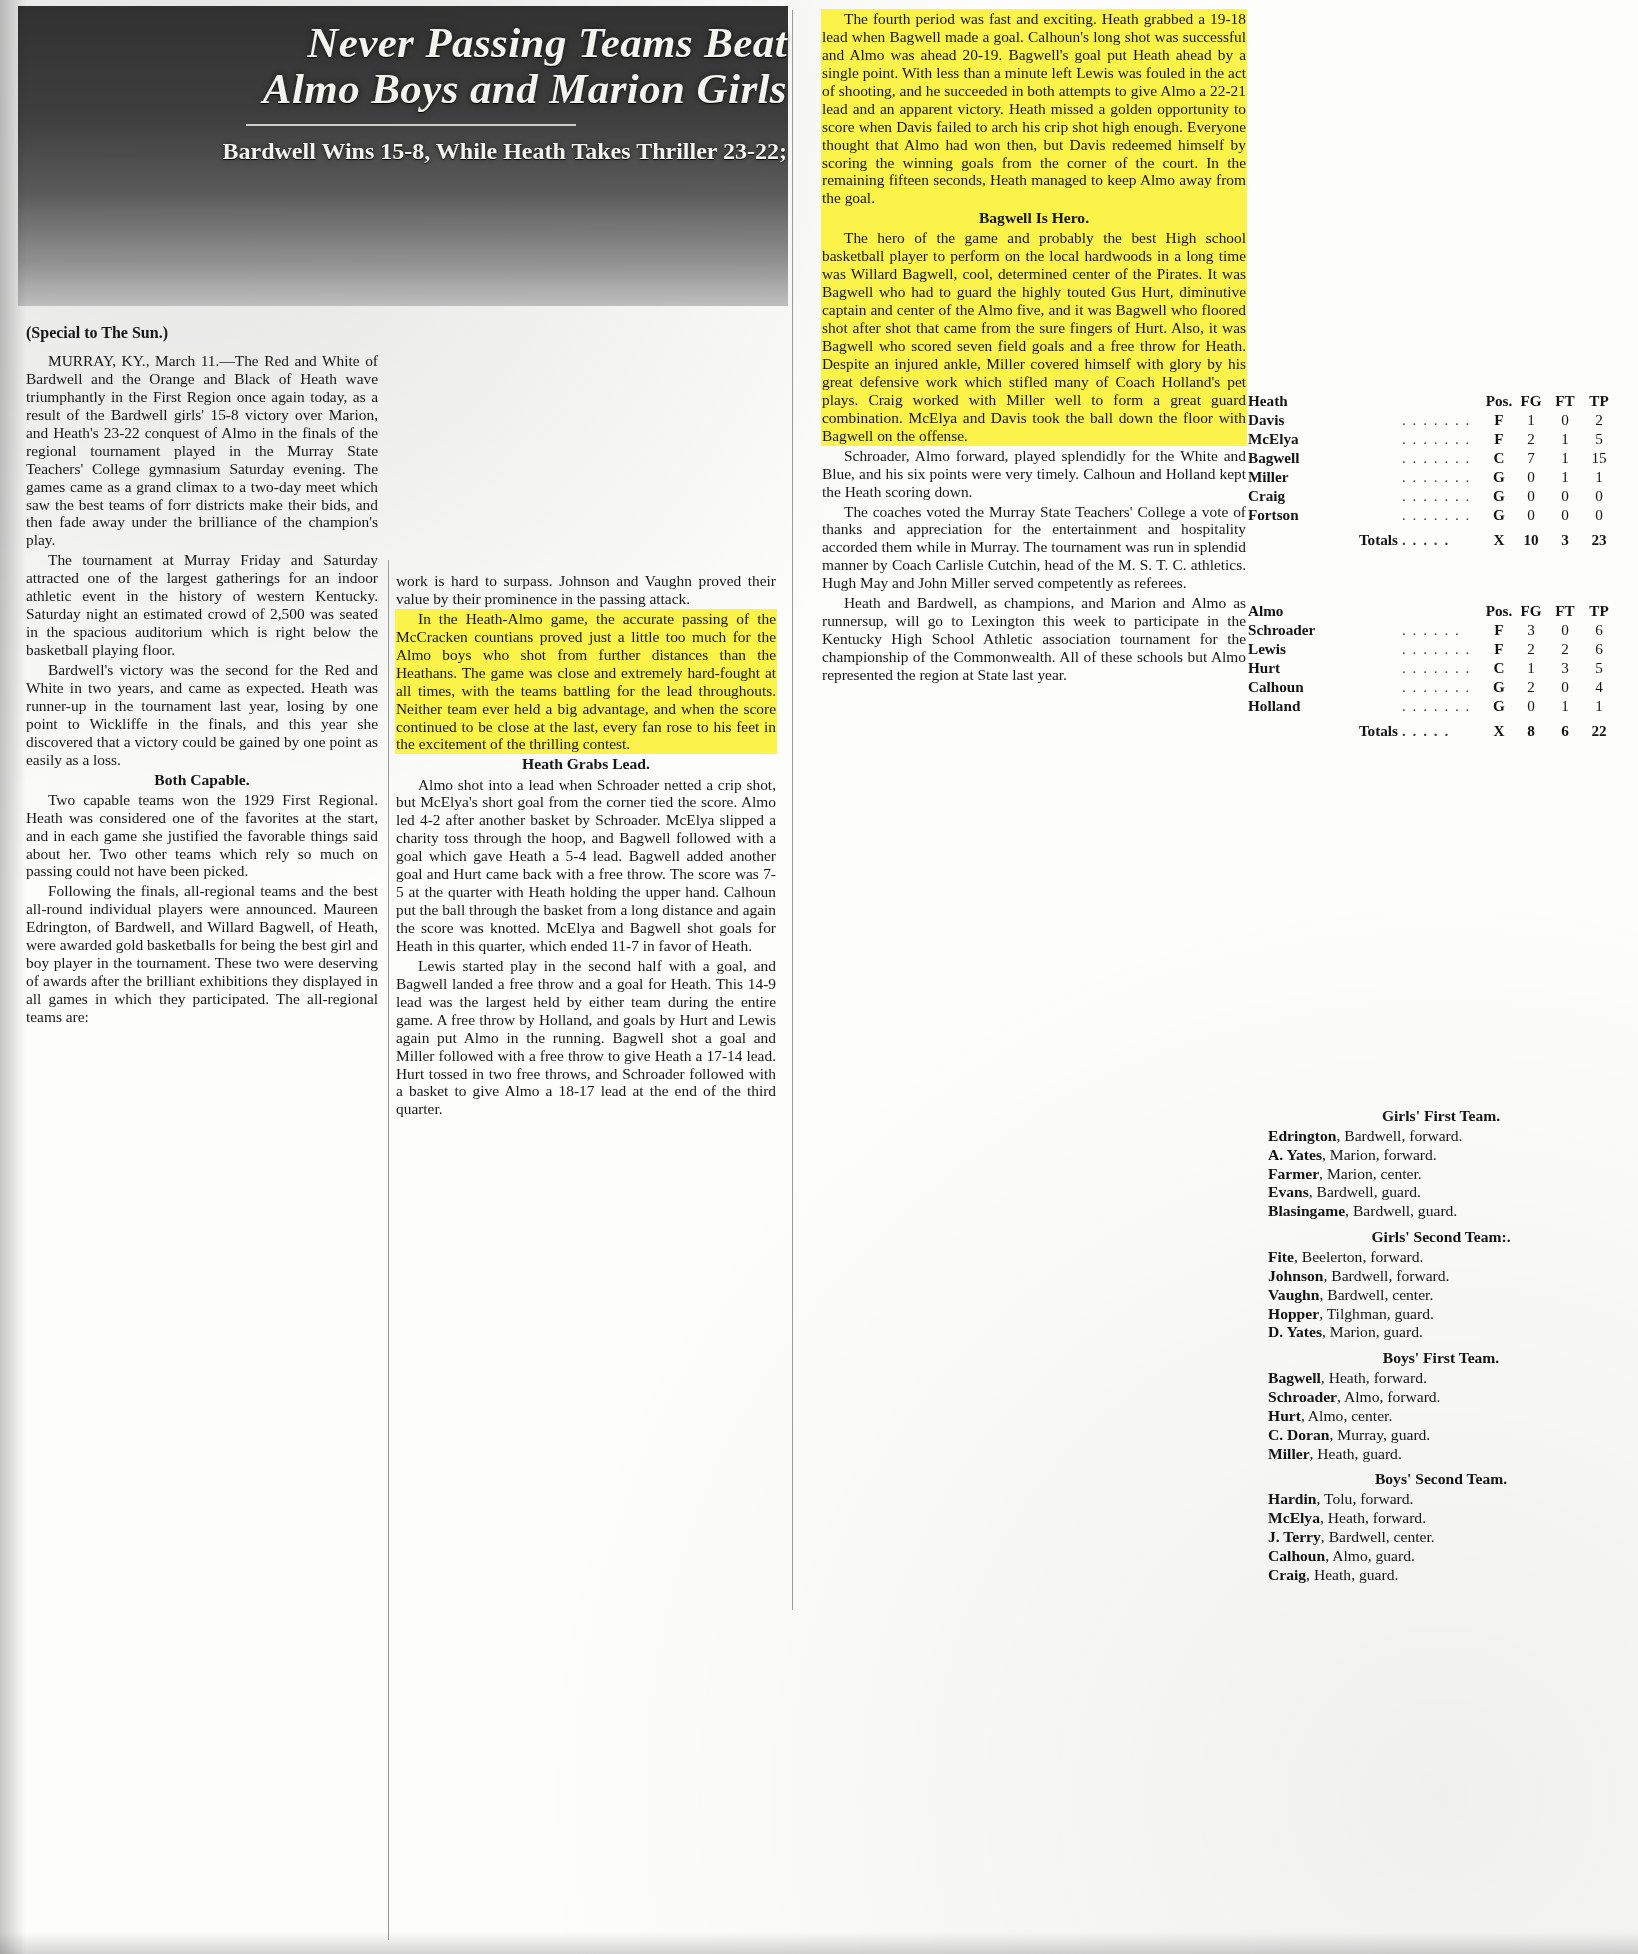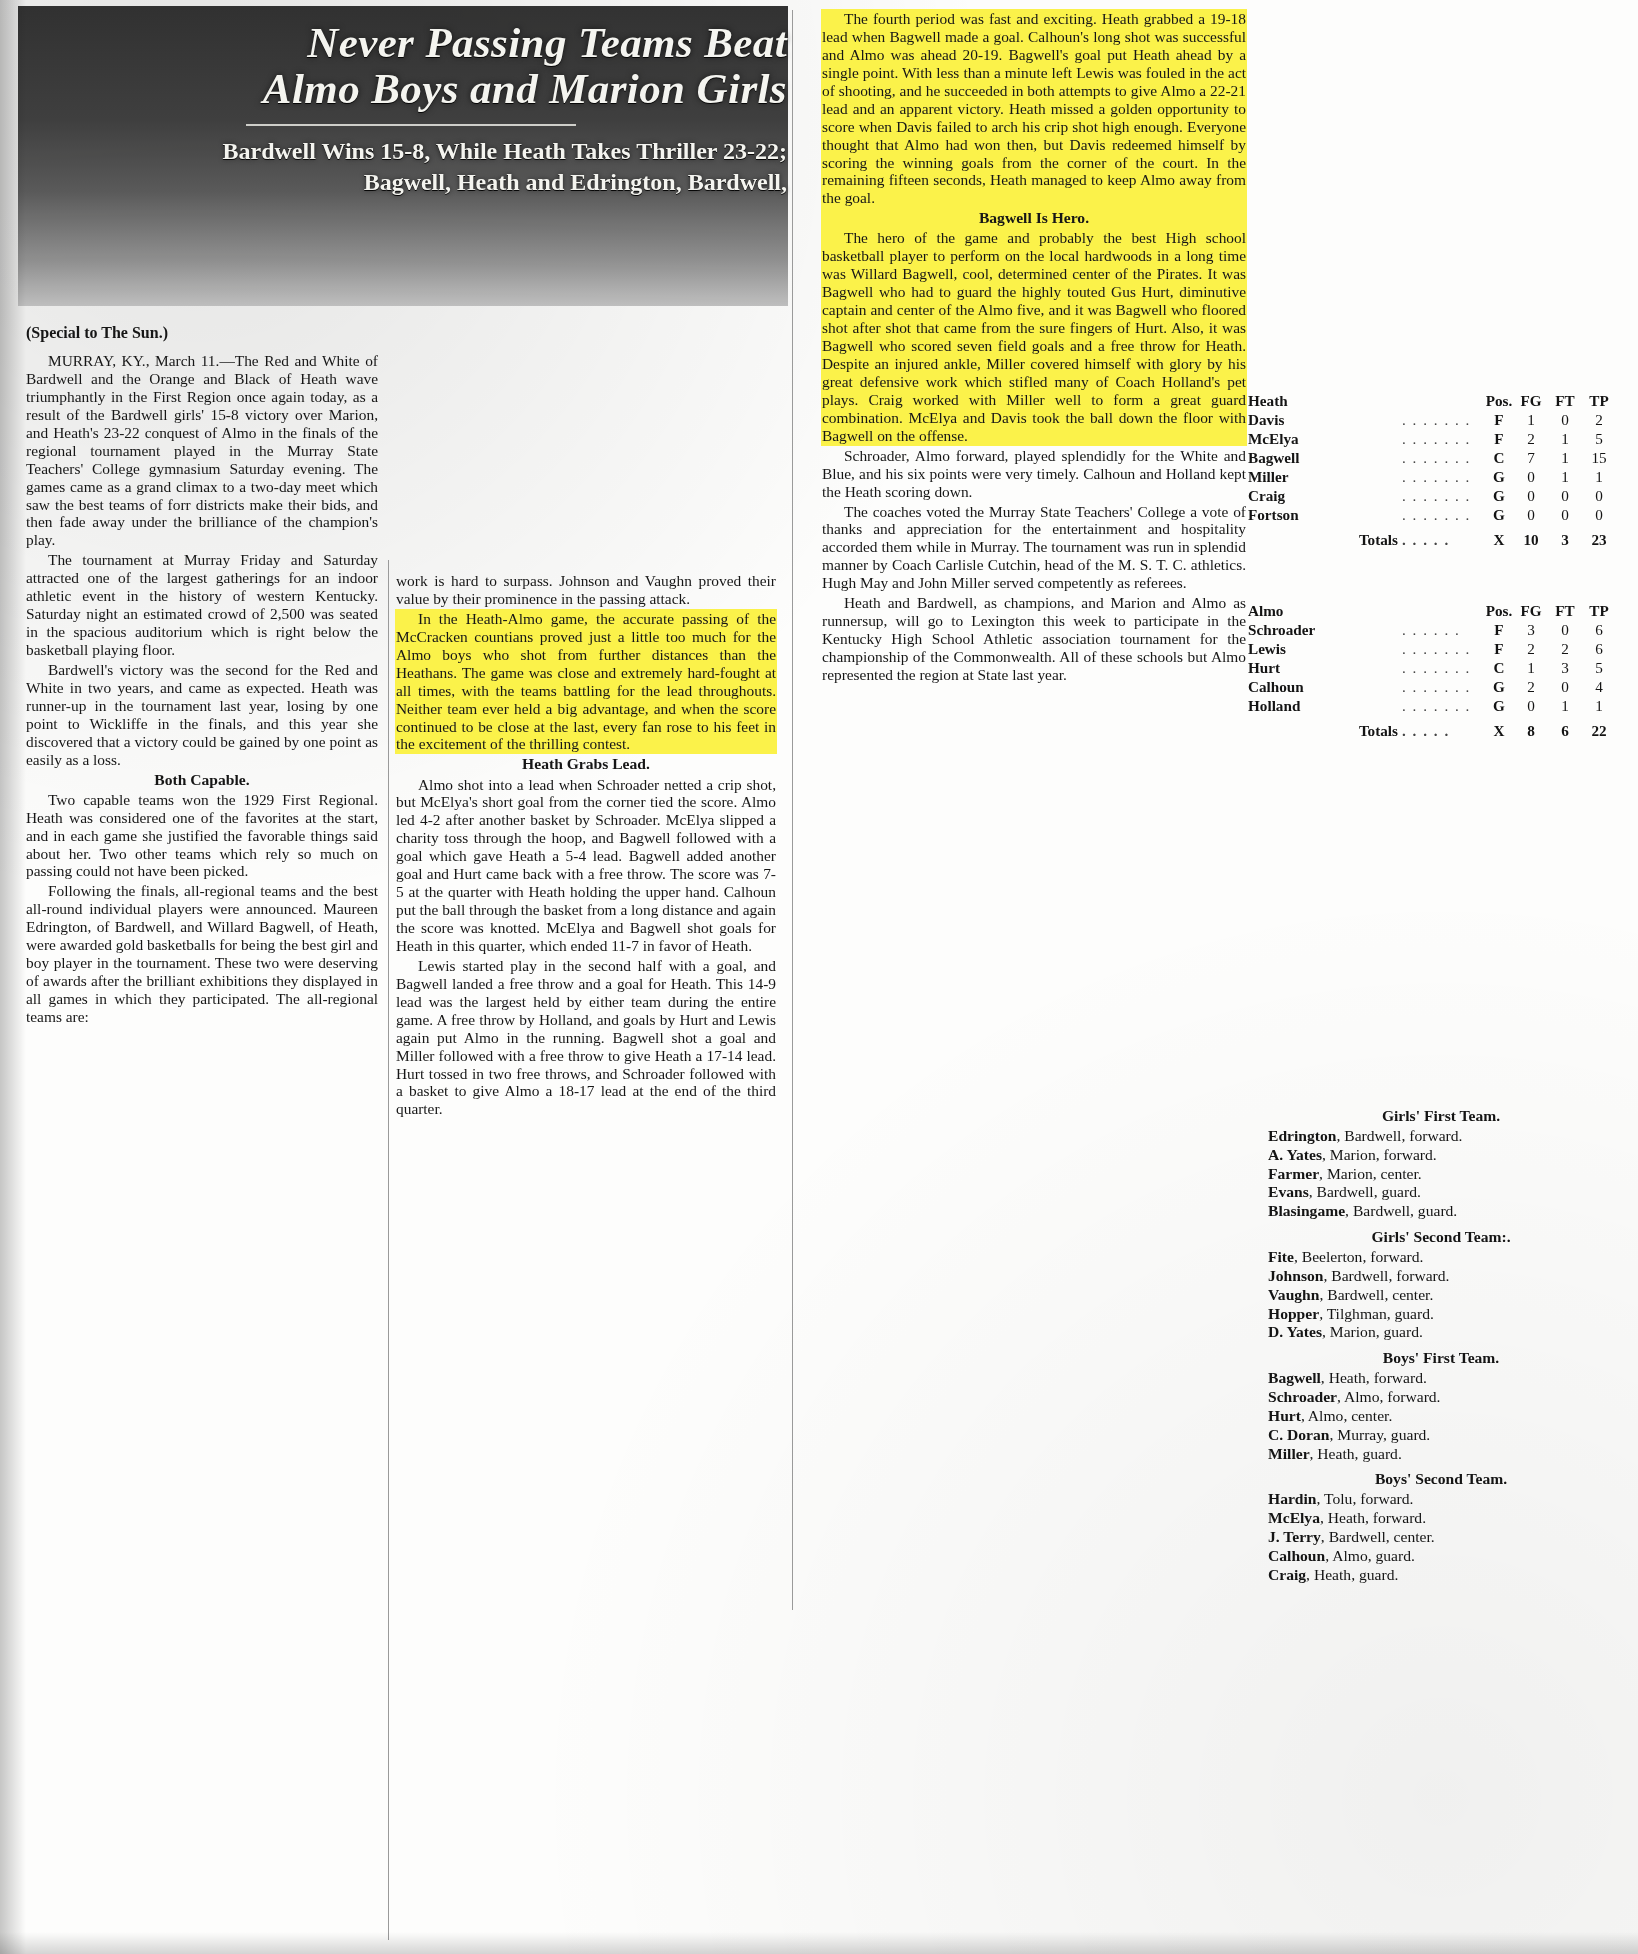--- a/index.html
+++ b/index.html
@@ -163,21 +163,20 @@
 <body>
 
 <div class="page">
 
   <div class="masthead">
     <div class="masthead-inner">
       <div class="headline l1">Never Passing Teams Beat</div>
       <div class="headline">Almo Boys and Marion Girls</div>
       <div class="hl-rule"></div>
       <div class="subhead">Bardwell Wins 15-8, While Heath Takes Thriller 23-22;</div>
-      <div class="subhead">Bagwell, Heath and Edrington, Bardwell,</div>
     </div>
   </div>
 
   <div class="sep-v" id="sep1"></div>
   <div class="sep-v" id="sep2"></div>
 
   <div class="col" id="colA-top">
     <div class="special">(Special to The Sun.)</div>
   </div>
 

